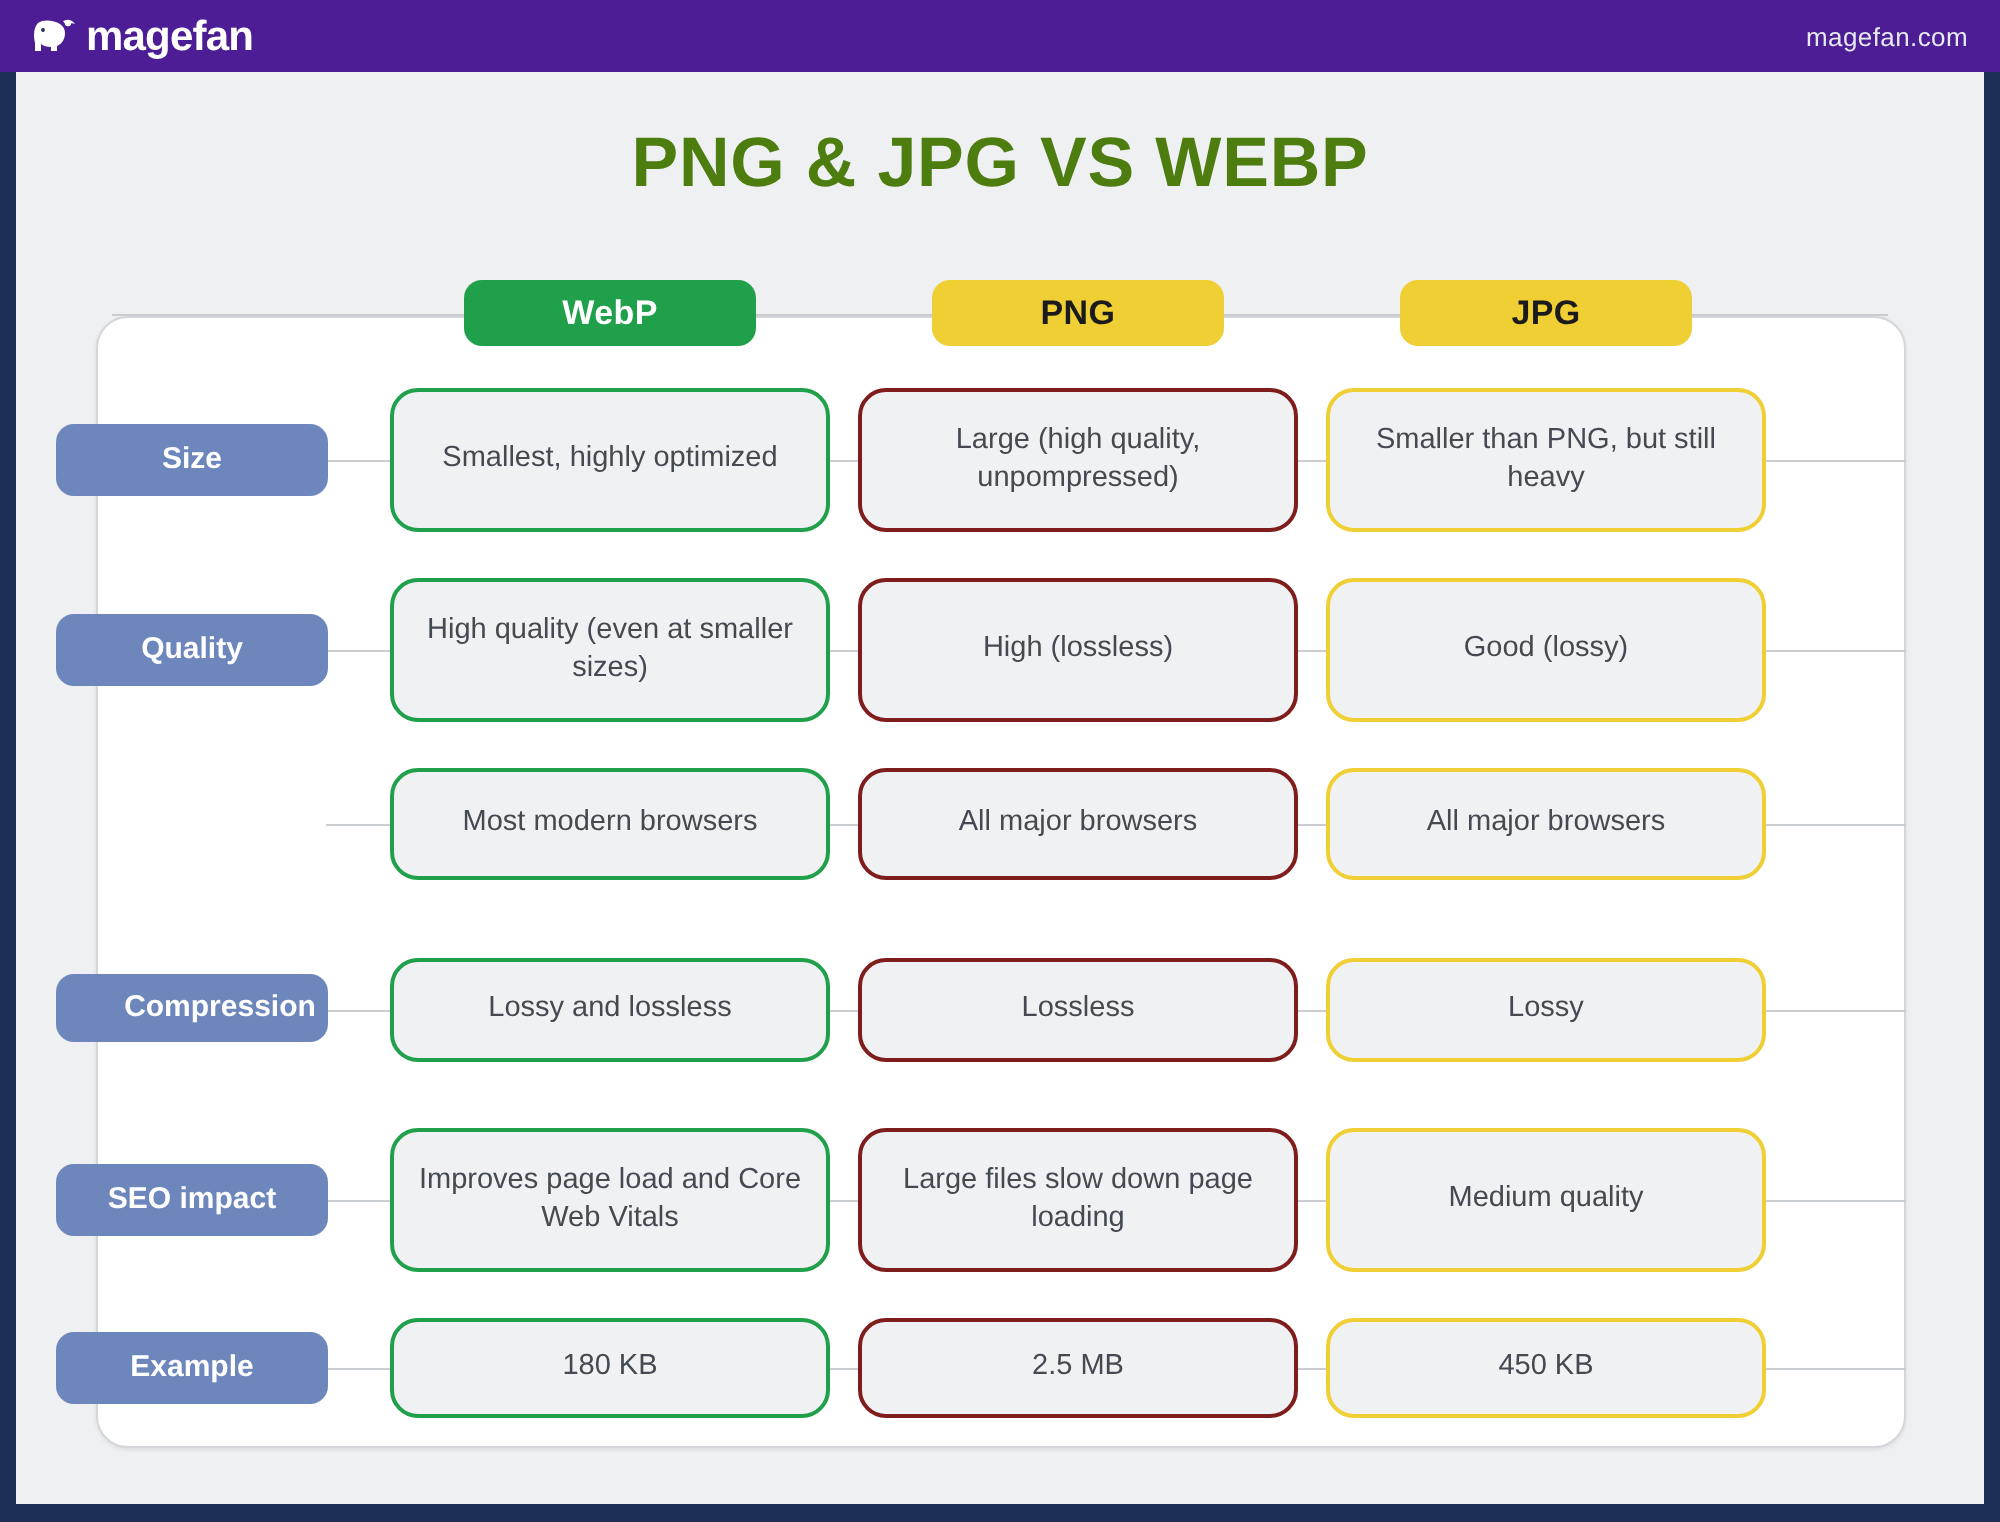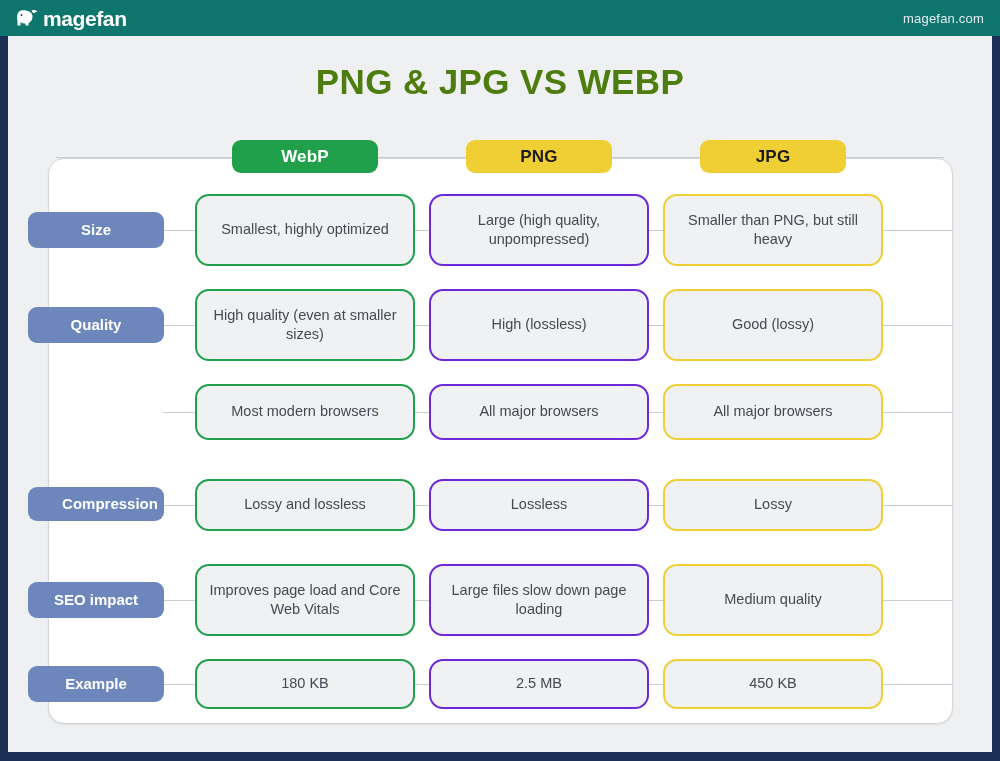--- a/index.html
+++ b/index.html
@@ -22,21 +22,21 @@
     height: 761px;
     background: #1c3055;
     box-sizing: border-box;
   }
 
   .topbar {
     position: absolute;
     left: 0; top: 0;
     width: 1000px;
     height: 36px;
-    background: #0f766e;
+    background: #4c1d95;
     display: flex;
     align-items: center;
     justify-content: space-between;
     padding: 0 16px;
     box-sizing: border-box;
   }
   .brand {
     display: flex;
     align-items: center;
     gap: 5px;
@@ -173,21 +173,21 @@
     align-items: center;
     justify-content: center;
     text-align: center;
     font-size: 14.5px;
     color: #444a52;
     line-height: 1.32;
     box-sizing: border-box;
     padding: 4px 12px;
   }
   .cell.c0 { left: 187px; border: 2px solid #21a04b; }
-  .cell.c1 { left: 421px; border: 2px solid #6d28d9; }
+  .cell.c1 { left: 421px; border: 2px solid #7f1d1d; }
   .cell.c2 { left: 655px; border: 2px solid #efcf33; }
 
   .bottombar {
     position: absolute;
     left: 0;
     top: 752px;
     width: 1000px;
     height: 9px;
     background: #1c3055;
   }

